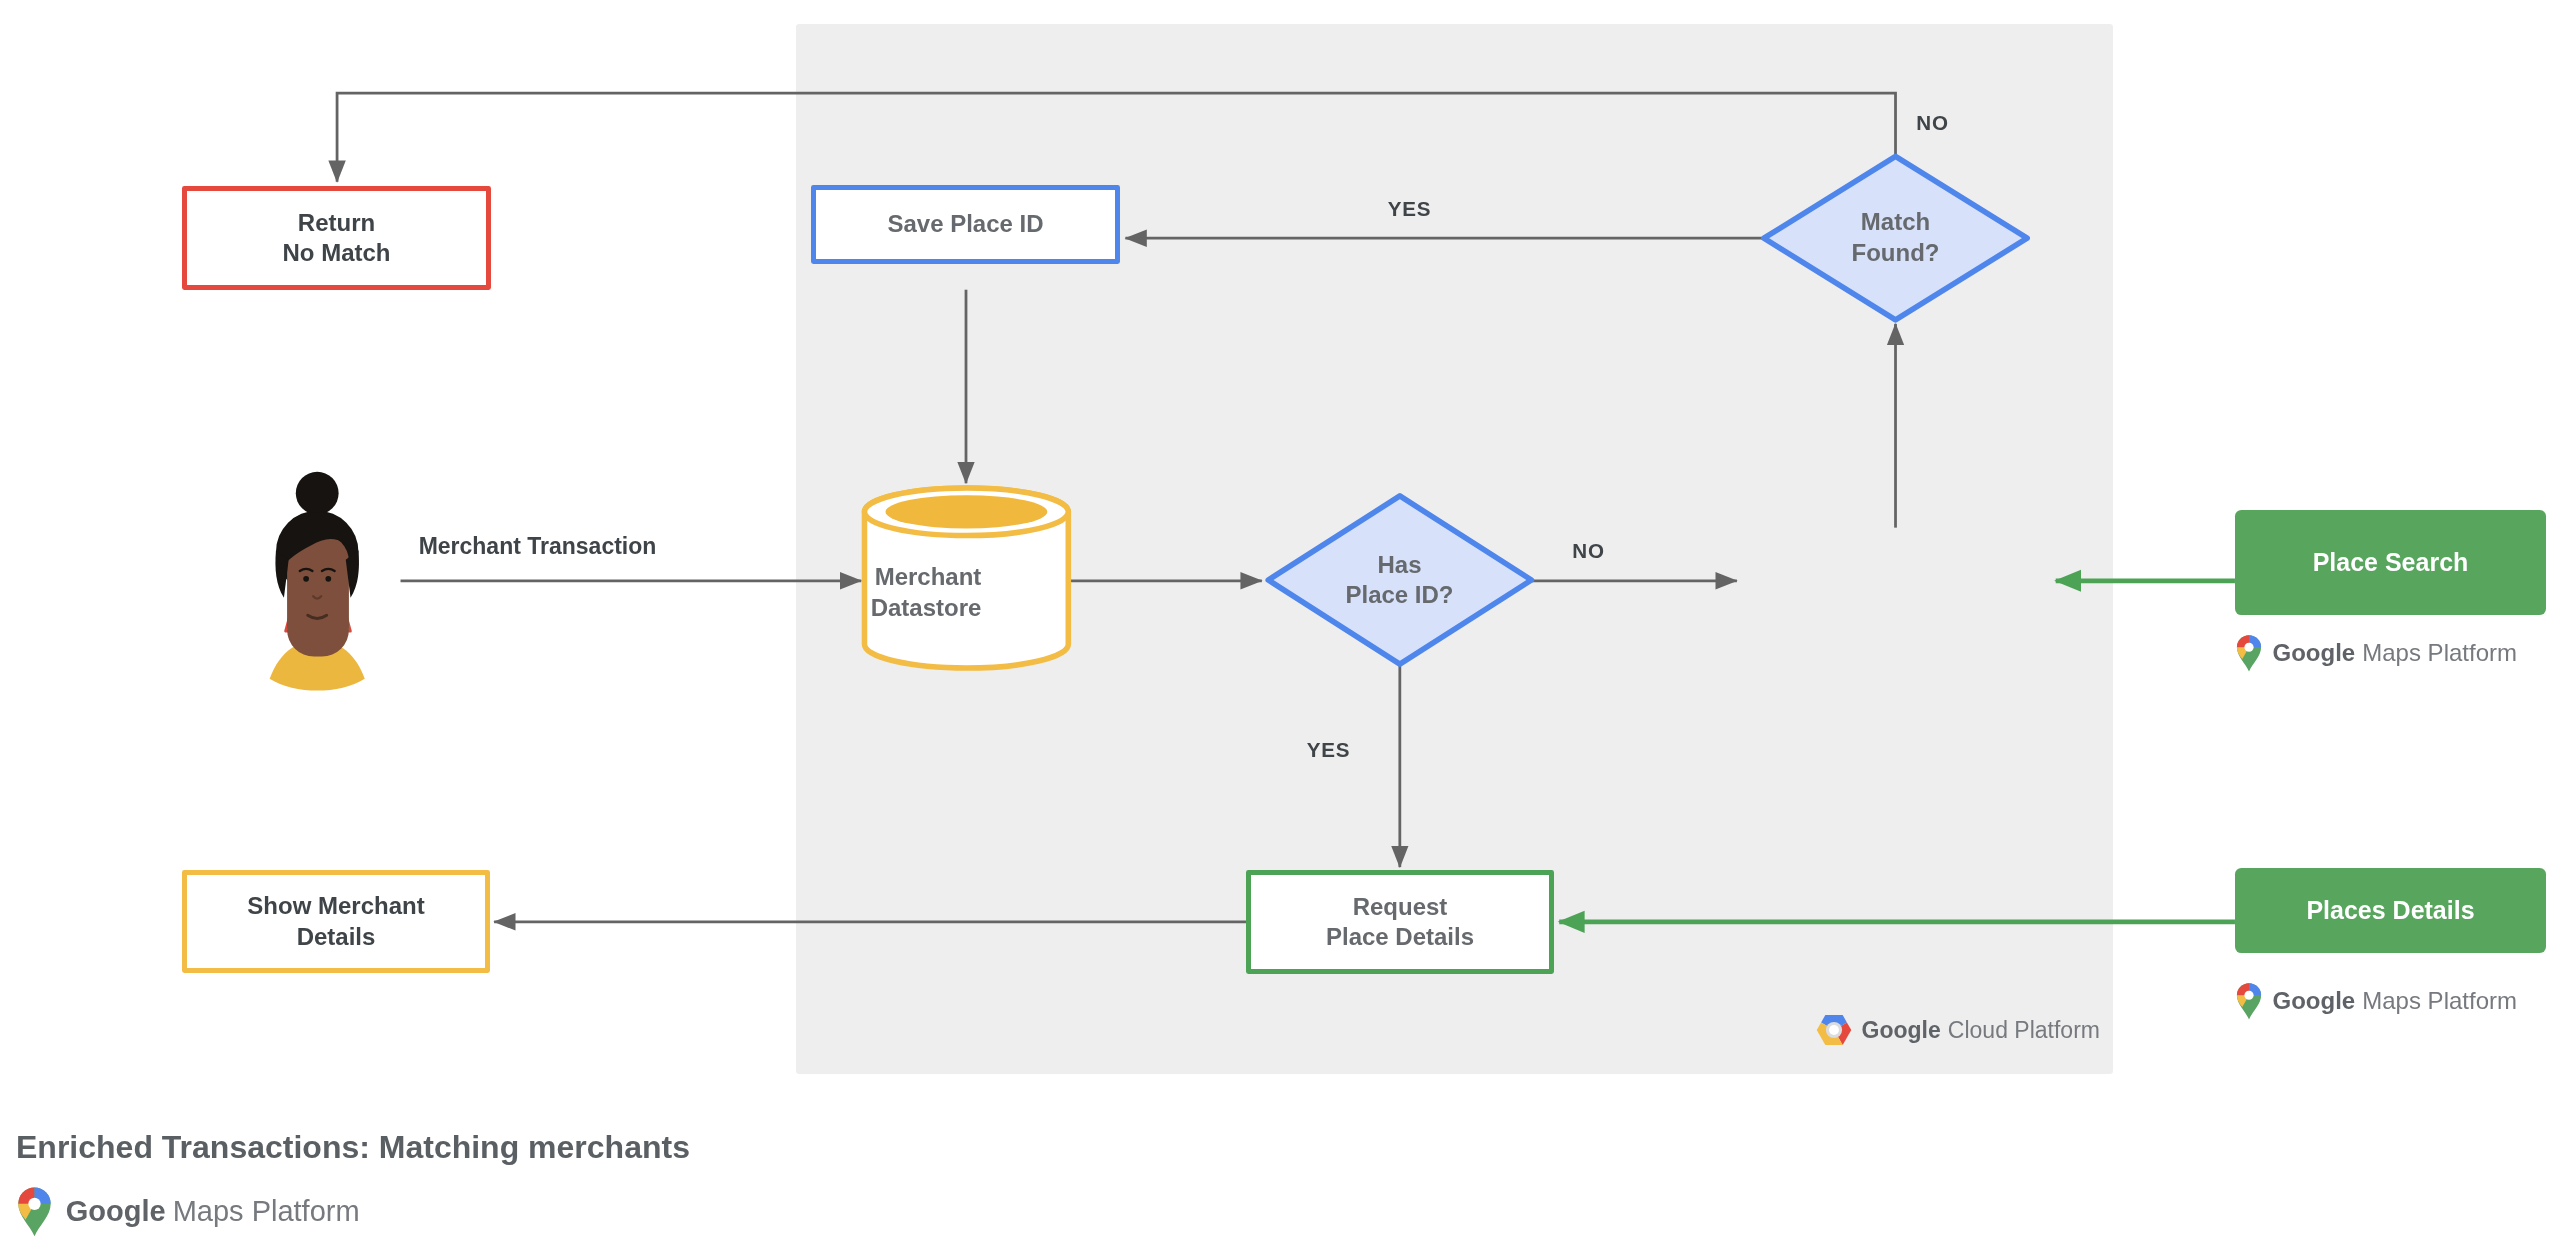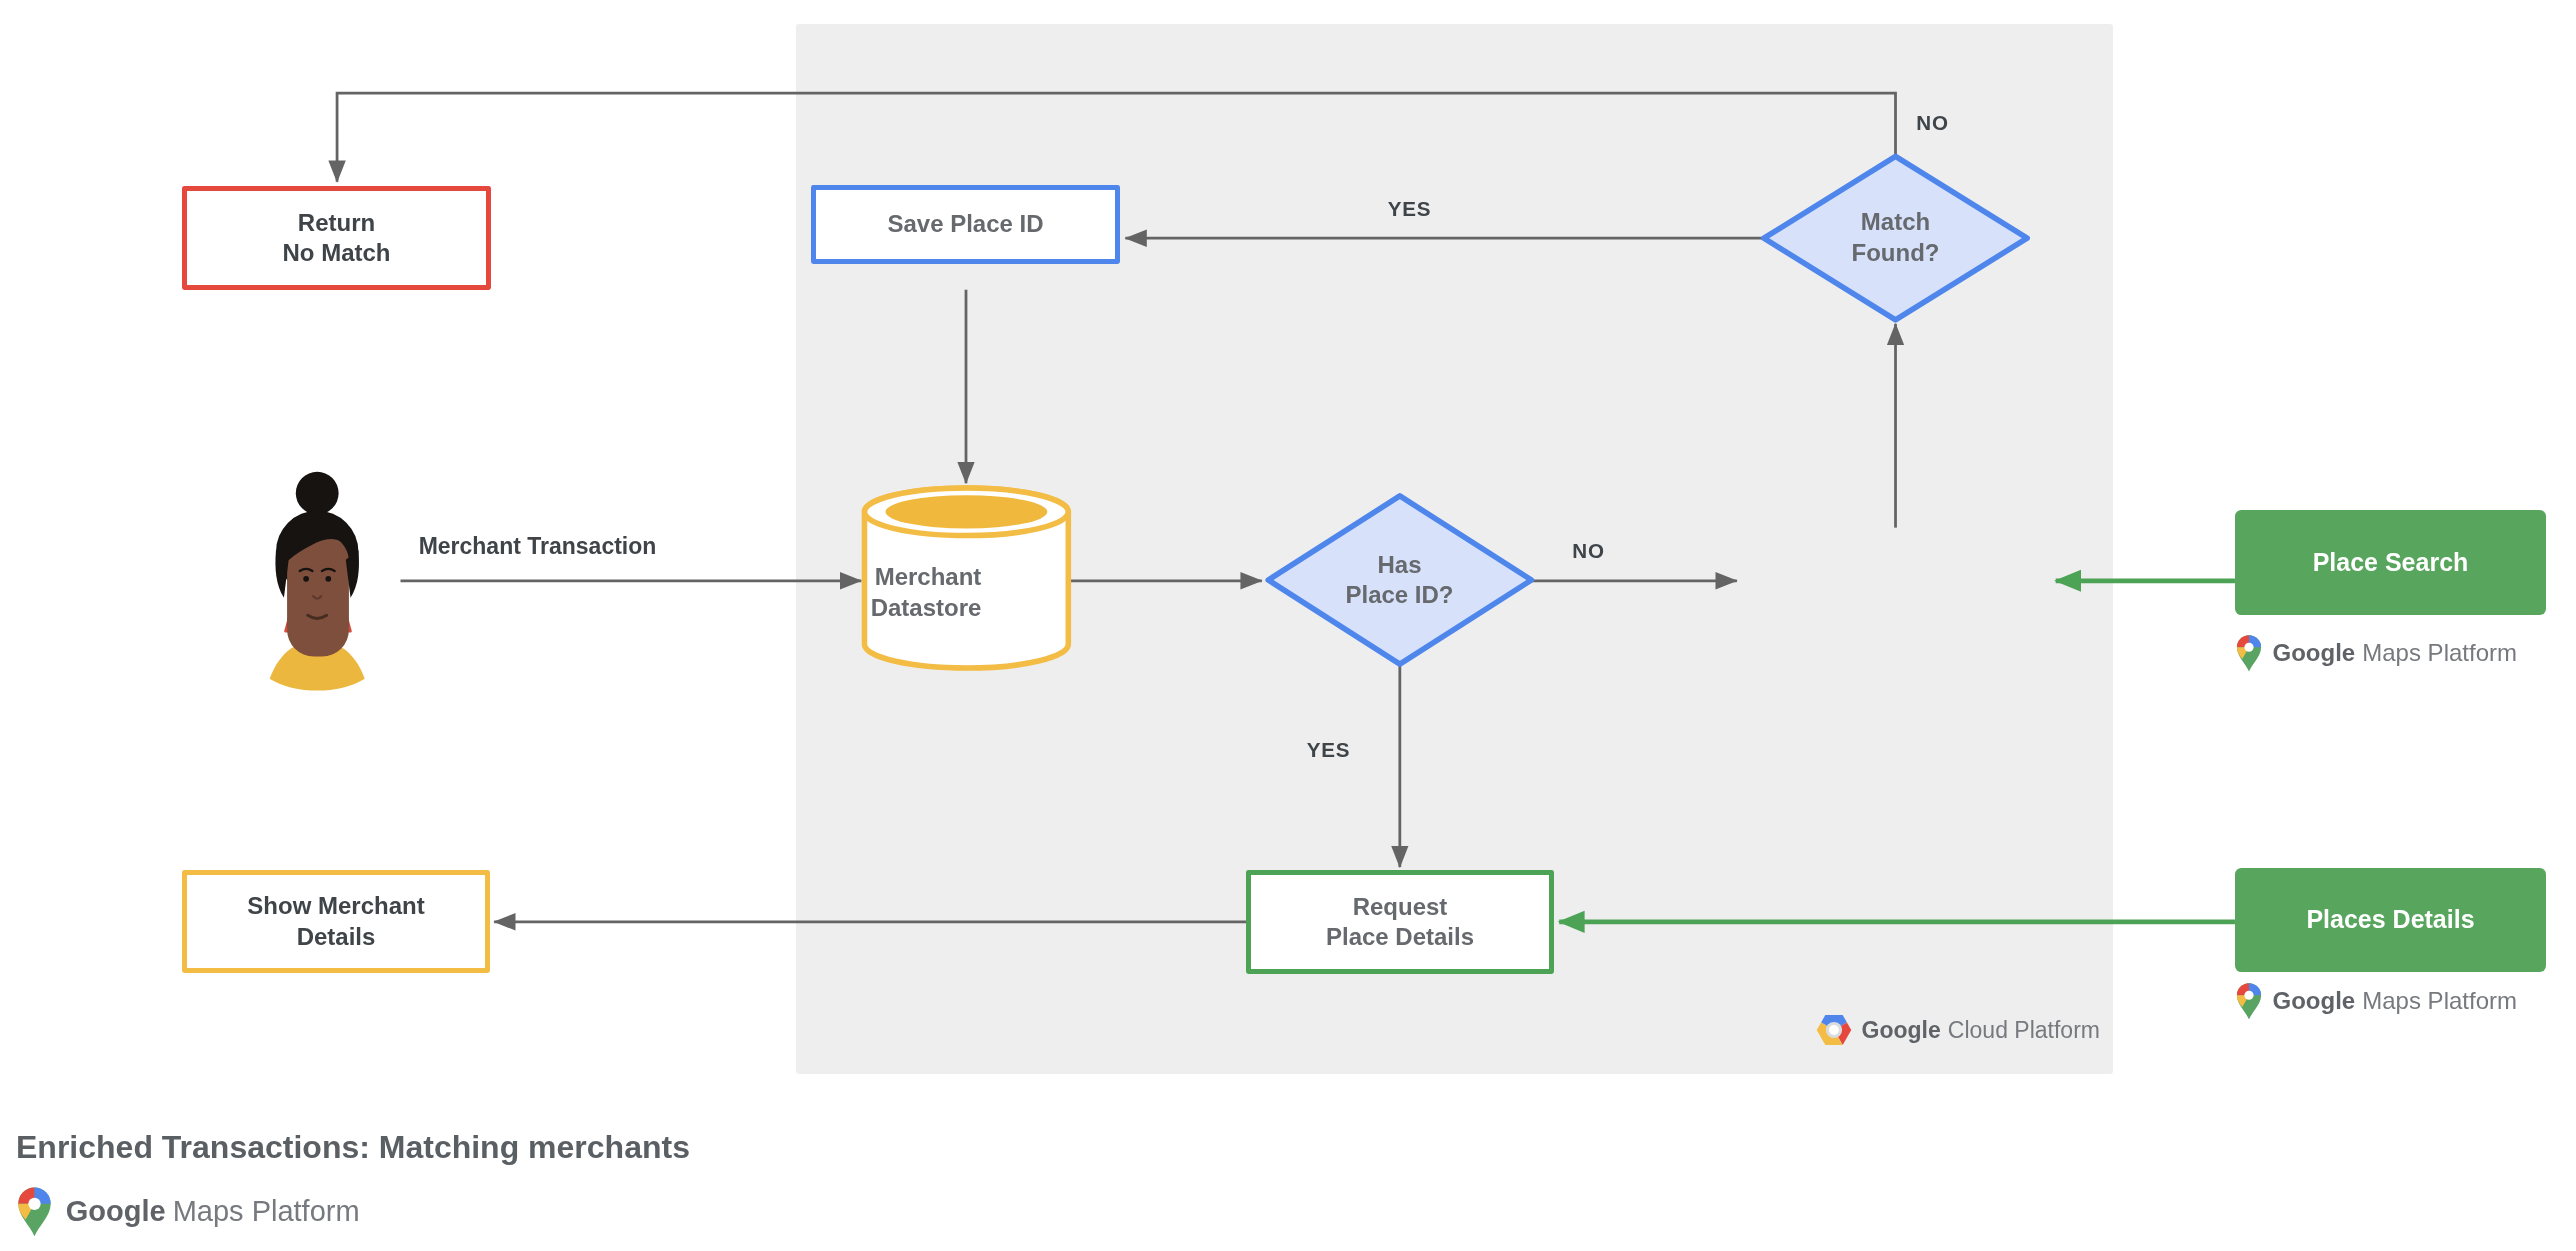--- a/index.html
+++ b/index.html
@@ -103,21 +103,21 @@
 
   <div class="node node-process border-yellow" style="left:182px; top:870px; width:308px; height:103px;">
     <span class="lbl">Show Merchant
 Details</span>
   </div>
 
   <div class="node node-api" style="left:2235px; top:510px; width:311px; height:105px;">
     <span class="lbl">Place Search</span>
   </div>
 
-  <div class="node node-api" style="left:2235px; top:868px; width:311px; height:104px;">
+  <div class="node node-api" style="left:2235px; top:868px; width:311px; height:85px;">
     <span class="lbl">Places Details</span>
   </div>
 
   <div class="float-label diamond-label" style="left:1764px; top:156px; width:263px; height:163px;">
     <span class="lbl">Match
 Found?</span>
   </div>
 
   <div class="float-label diamond-label" style="left:1268px; top:496px; width:263px; height:168px;">
     <span class="lbl">Has

